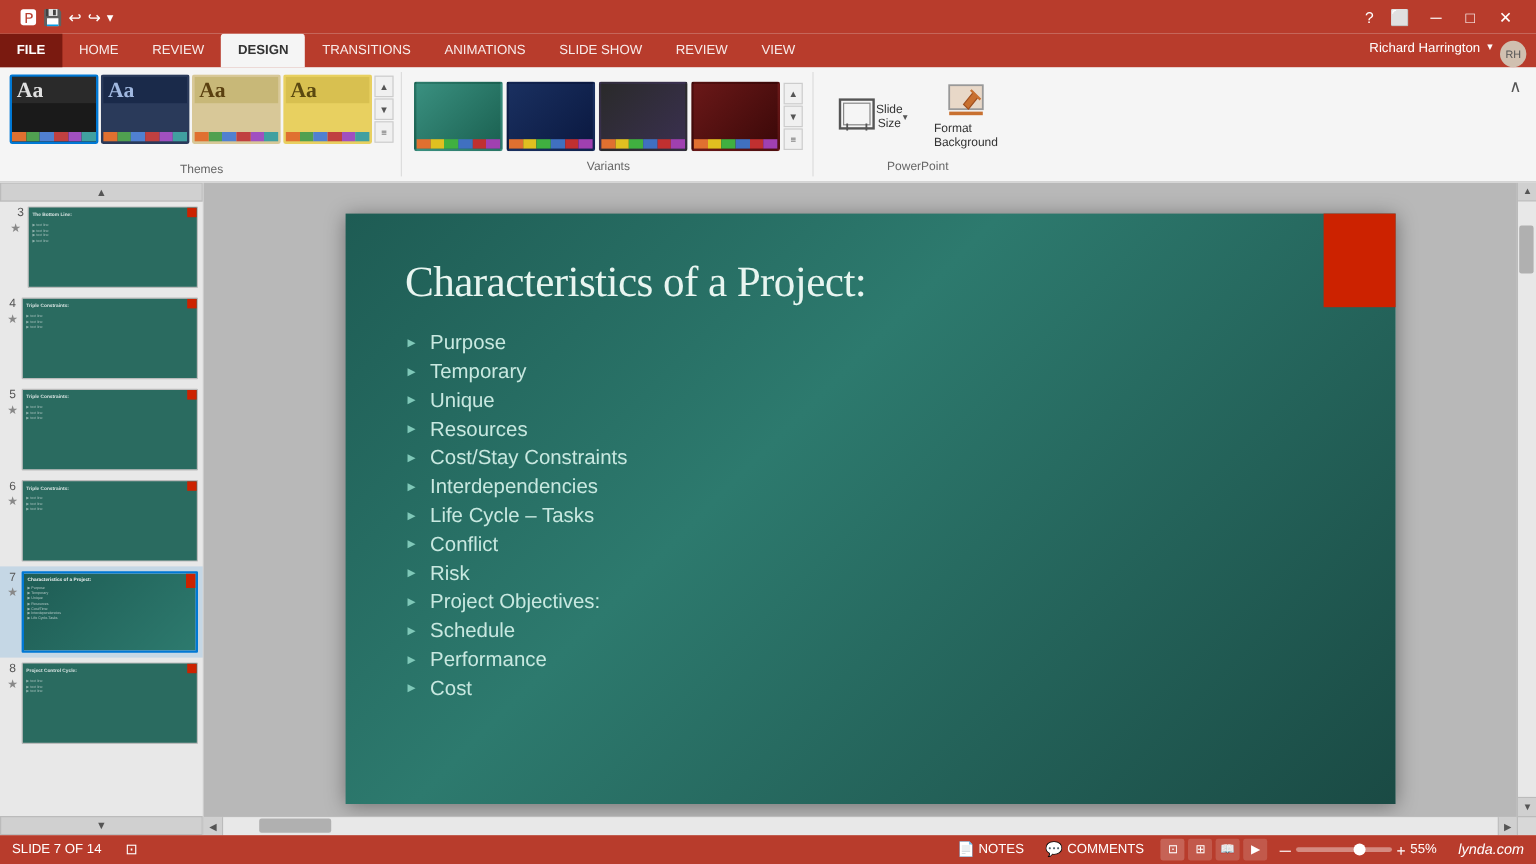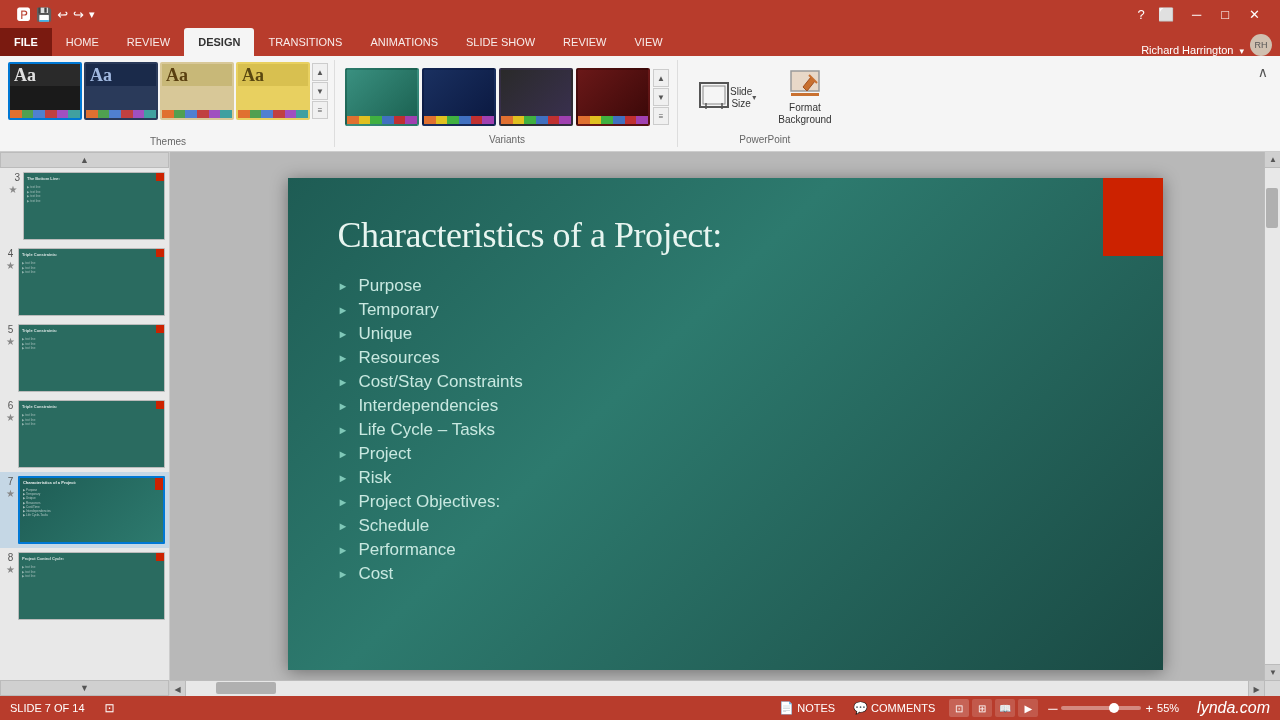--- a/index.html
+++ b/index.html
@@ -88,21 +88,21 @@
   <div style="padding:5px 14px;font-size:11px;color:white;cursor:pointer;background:#7a1a10;height:28px;display:flex;align-items:center;font-weight:bold;">FILE</div>
   <div style="padding:5px 14px;font-size:11px;color:rgba(255,255,255,0.9);cursor:pointer;height:28px;display:flex;align-items:center;">HOME</div>
   <div style="padding:5px 14px;font-size:11px;color:rgba(255,255,255,0.9);cursor:pointer;height:28px;display:flex;align-items:center;">REVIEW</div>
   <div style="padding:5px 14px;font-size:11px;color:#333;cursor:pointer;background:#f5f5f5;height:28px;display:flex;align-items:center;font-weight:600;border-top-left-radius:3px;border-top-right-radius:3px;">DESIGN</div>
   <div style="padding:5px 14px;font-size:11px;color:rgba(255,255,255,0.9);cursor:pointer;height:28px;display:flex;align-items:center;">TRANSITIONS</div>
   <div style="padding:5px 14px;font-size:11px;color:rgba(255,255,255,0.9);cursor:pointer;height:28px;display:flex;align-items:center;">ANIMATIONS</div>
   <div style="padding:5px 14px;font-size:11px;color:rgba(255,255,255,0.9);cursor:pointer;height:28px;display:flex;align-items:center;">SLIDE SHOW</div>
   <div style="padding:5px 14px;font-size:11px;color:rgba(255,255,255,0.9);cursor:pointer;height:28px;display:flex;align-items:center;">REVIEW</div>
   <div style="padding:5px 14px;font-size:11px;color:rgba(255,255,255,0.9);cursor:pointer;height:28px;display:flex;align-items:center;">VIEW</div>
 
-  <div style="margin-left:auto;display:flex;align-items:flex-end;gap:6px;padding-right:8px;margin-top:37px;">
+  <div style="margin-left:auto;display:flex;align-items:flex-start;gap:6px;padding-right:8px;margin-top:37px;">
     <span style="color:white;font-size:11px;cursor:pointer;">Richard Harrington</span>
     <span style="color:white;font-size:9px;cursor:pointer;">▾</span>
     <div style="width:22px;height:22px;border-radius:50%;background:#d0c0b0;display:flex;align-items:center;justify-content:center;font-size:9px;color:#555;">RH</div>
   </div>
 </div>
 
 <div id="ribbon-content" style="position:absolute;top:56px;left:0;right:0;height:96px;background:#f5f5f5;border-bottom:1px solid #ccc;display:flex;align-items:stretch;padding:4px 6px;z-index:98;">
 
   <div style="display:flex;flex-direction:column;align-items:center;border-right:1px solid #ddd;padding:2px 6px 2px 2px;">
     <div style="display:flex;align-items:center;gap:2px;flex:1;align-items:center;">
@@ -246,21 +246,21 @@
 
       <div style="display:flex;flex-direction:column;align-items:center;cursor:pointer;padding:6px 8px;border-radius:3px;min-width:52px;">
         <span>
           <svg width="32" height="28" viewBox="0 0 32 28">
             <rect x="2" y="2" width="28" height="20" fill="#e8d8c8" stroke="#999" stroke-width="1.5"></rect>
             <polygon points="14,18 22,8 26,12 18,22" fill="#c87030" stroke="#a05020" stroke-width="1"></polygon>
             <line x1="20" y1="6" x2="28" y2="14" stroke="#c87030" stroke-width="2"></line>
             <rect x="2" y="24" width="28" height="3" fill="#c87030"></rect>
           </svg>
         </span>
-        <span style="font-size:10px;color:#333;text-align:center;margin-top:2px;line-height:1.2;">Format<br>Background</span>
+        <span style="font-size:10px;color:#333;text-align:left;margin-top:2px;line-height:1.2;">Format<br>Background</span>
       </div>
     </div>
     <div style="font-size:10px;color:#666;margin-top:2px;">PowerPoint</div>
   </div>
 
   <div style="margin-left:auto;display:flex;align-items:flex-start;padding:4px 6px;cursor:pointer;color:#555;font-size:14px;">∧</div>
 </div>
 
 <div id="main" style="position:absolute;top:152px;left:0;right:0;bottom:24px;display:flex;">
 
@@ -387,21 +387,21 @@
         <li style="display:flex;align-items:center;gap:10px;color:#c8e8e0;font-size:17px;font-family:'Segoe UI',Arial,sans-serif;padding:2px 0;font-weight:300;">
           <span style="color:#7fc8b8;font-size:11px;">►</span>
           <span>Interdependencies</span>
         </li>
         <li style="display:flex;align-items:center;gap:10px;color:#c8e8e0;font-size:17px;font-family:'Segoe UI',Arial,sans-serif;padding:2px 0;font-weight:300;">
           <span style="color:#7fc8b8;font-size:11px;">►</span>
           <span>Life Cycle – Tasks</span>
         </li>
         <li style="display:flex;align-items:center;gap:10px;color:#c8e8e0;font-size:17px;font-family:'Segoe UI',Arial,sans-serif;padding:2px 0;font-weight:300;">
           <span style="color:#7fc8b8;font-size:11px;">►</span>
-          <span>Project</span>
+          <span>Conflict</span>
         </li>
         <li style="display:flex;align-items:center;gap:10px;color:#c8e8e0;font-size:17px;font-family:'Segoe UI',Arial,sans-serif;padding:2px 0;font-weight:300;">
           <span style="color:#7fc8b8;font-size:11px;">►</span>
           <span>Risk</span>
         </li>
         <li style="display:flex;align-items:center;gap:10px;color:#c8e8e0;font-size:17px;font-family:'Segoe UI',Arial,sans-serif;padding:2px 0;font-weight:300;">
           <span style="color:#7fc8b8;font-size:11px;">►</span>
           <span>Project Objectives:</span>
         </li>
         <li style="display:flex;align-items:center;gap:10px;color:#c8e8e0;font-size:17px;font-family:'Segoe UI',Arial,sans-serif;padding:2px 0;font-weight:300;">
@@ -459,15 +459,15 @@
       <div style="width:20px;height:18px;background:rgba(255,255,255,0.15);display:flex;align-items:center;justify-content:center;cursor:pointer;font-size:10px;color:white;border-radius:2px;">▶</div>
     </div>
     <div style="display:flex;align-items:center;gap:4px;">
       <span style="cursor:pointer;font-size:13px;color:white;">─</span>
       <div style="width:80px;height:4px;background:rgba(255,255,255,0.4);border-radius:2px;position:relative;cursor:pointer;">
         <div style="width:10px;height:10px;background:white;border-radius:50%;position:absolute;top:-3px;left:60%;"></div>
       </div>
       <span style="cursor:pointer;font-size:13px;color:white;">+</span>
       <span style="cursor:pointer;font-size:11px;">55%</span>
     </div>
-    <span style="color:white;font-style:italic;font-size:16px;margin-left:8px;">lynda.com</span>
+    <span style="color:white;font-style:italic;font-size:12px;margin-left:8px;">lynda.com</span>
   </div>
 </div>
 
 </body></html>

